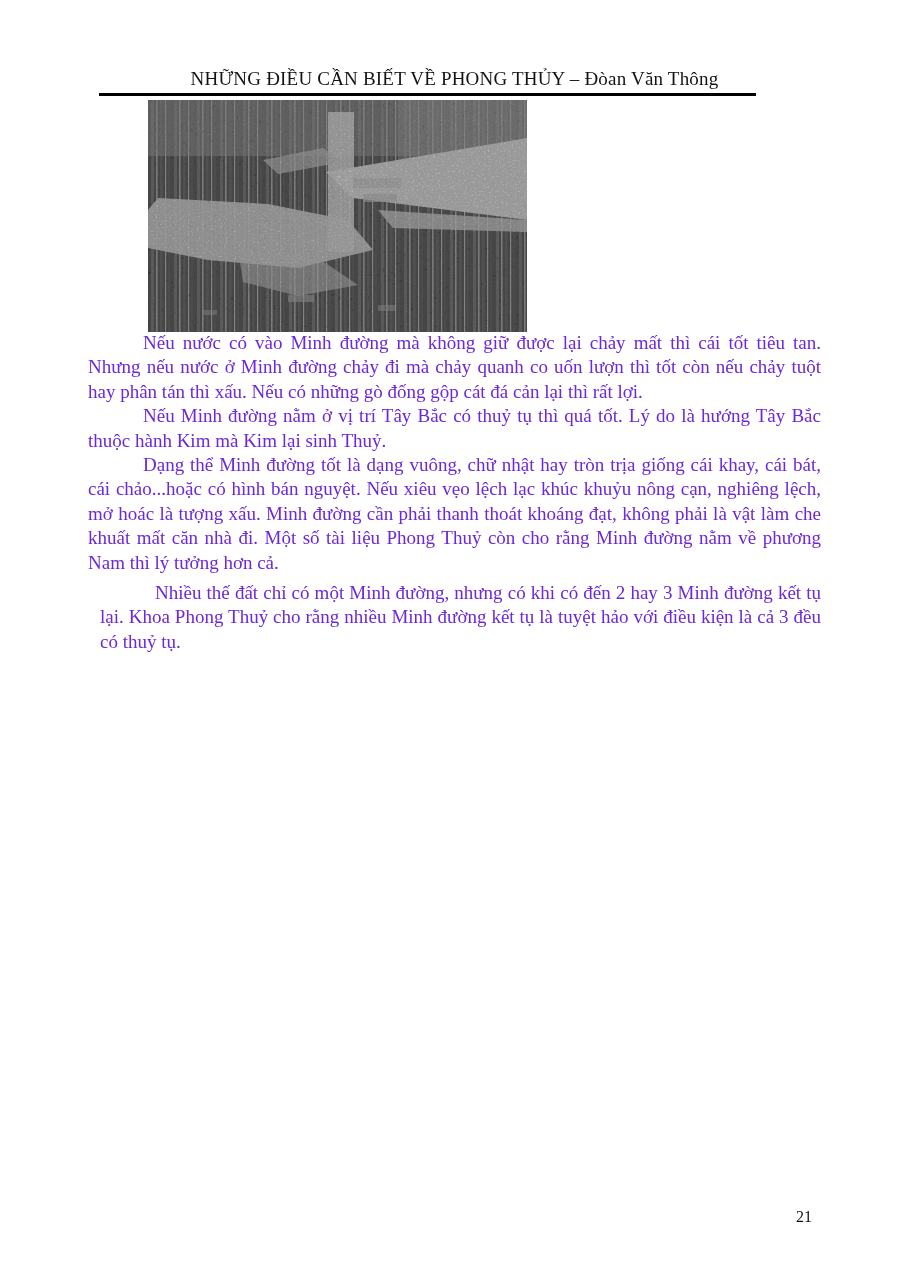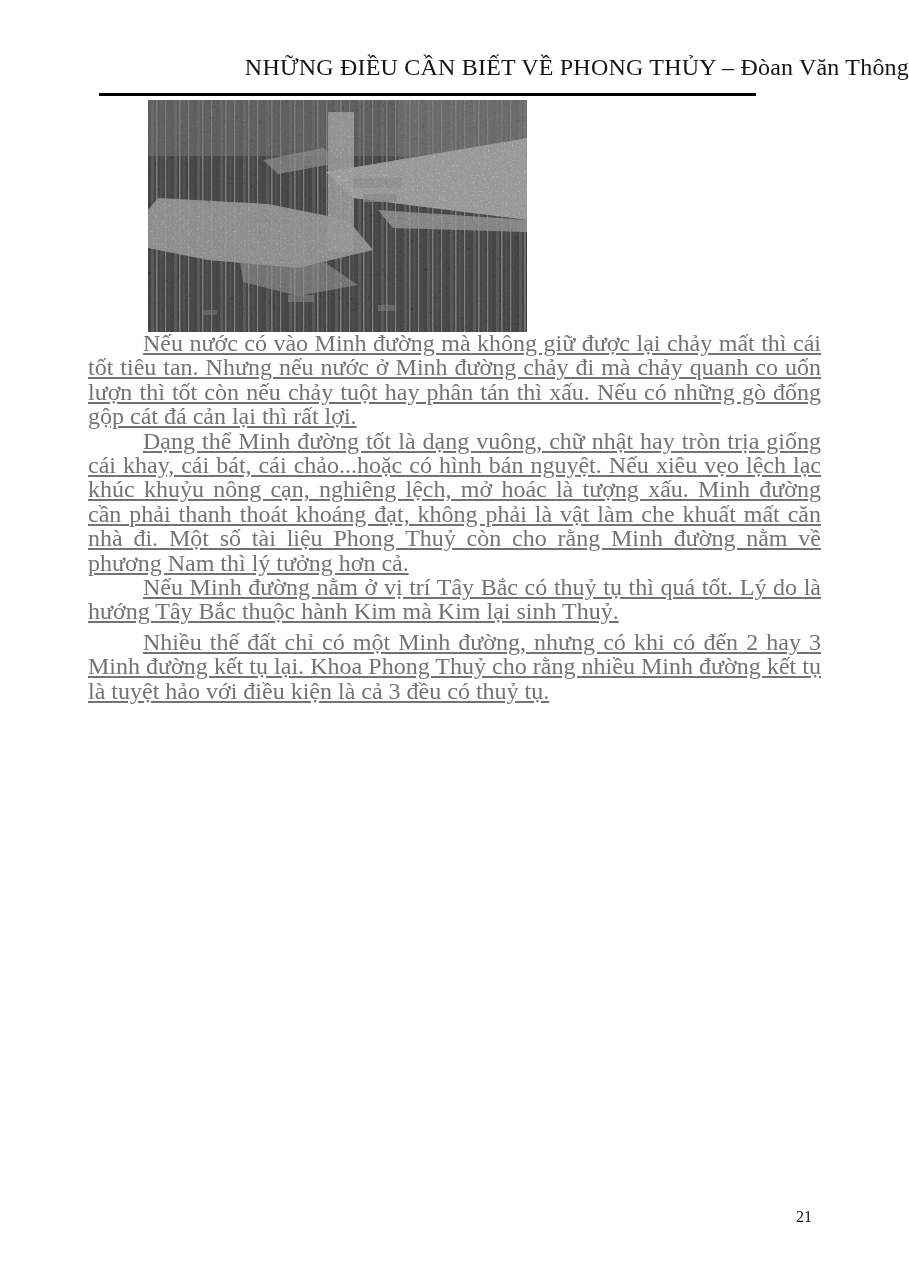--- a/index.html
+++ b/index.html
@@ -12,25 +12,25 @@
     color: #111111;
     overflow: hidden;
   }
   .page {
     position: absolute;
     inset: 0;
     background: #ffffff;
   }
   .header-title {
     position: absolute;
-    top: 54px;
+    top: 68px;
     left: 0;
     width: 100%;
-    text-align: right;
-    font-size: 24px;
+    text-align: center;
+    font-size: 19px;
     letter-spacing: 0.2px;
     color: #141414;
     white-space: nowrap;
   }
   .header-rule {
     position: absolute;
     top: 93px;
     left: 99px;
     width: 657px;
     height: 3px;
@@ -44,32 +44,32 @@
     height: 232px;
     overflow: hidden;
     background: #2a2a2a;
   }
   .figure svg { display: block; width: 379px; height: 232px; }
   .body-text {
     position: absolute;
     top: 331px;
     left: 88px;
     width: 733px;
-    font-size: 24px;
+    font-size: 19px;
     line-height: 24.4px;
     text-align: justify;
-    color: #737373;
-    text-decoration: underline;
+    color: #6d28d9;
   }
   .body-text p {
     text-indent: 55px;
     margin: 0;
   }
   .body-text p.para-last {
     margin-top: 6px;
+    margin-left: 12px;
   }
   .page-number {
     position: absolute;
     top: 1208px;
     left: 796px;
     font-size: 16px;
     color: #141414;
   }
 </style>
 </head>
@@ -123,20 +123,20 @@
       <rect x="230" y="205" width="18" height="6" fill="#9f9f9f" opacity="0.5"></rect>
       <rect x="55" y="210" width="14" height="5" fill="#949494" opacity="0.5"></rect>
 
       <rect width="379" height="232" filter="url(#grain)" opacity="0.40"></rect>
       <rect width="379" height="232" filter="url(#grainLight)" opacity="0.22"></rect>
     </svg>
   </div>
 
   <div class="body-text">
     <p>Nếu nước có vào Minh đường mà không giữ  được lại chảy mất thì cái tốt tiêu tan. Nhưng nếu nước ở Minh đường chảy đi mà chảy quanh co uốn lượn thì tốt còn nếu chảy tuột hay phân tán thì xấu. Nếu có những gò đống gộp cát đá cản lại thì rất lợi.</p>
+    <p>Nếu Minh đường nằm ở vị trí Tây Bắc có thuỷ tụ thì quá tốt. Lý do là hướng Tây Bắc thuộc hành Kim mà Kim lại sinh Thuỷ.</p>
     <p>Dạng thể Minh đường tốt là dạng vuông, chữ nhật hay tròn trịa giống cái khay, cái bát, cái chảo...hoặc có hình bán nguyệt. Nếu xiêu vẹo lệch lạc khúc khuỷu nông cạn, nghiêng lệch, mở hoác là tượng xấu. Minh đường cần phải thanh thoát khoáng đạt, không phải là vật làm che khuất mất căn nhà  đi. Một số tài liệu Phong Thuỷ còn cho rằng Minh đường nằm về phương Nam thì lý tưởng hơn cả.</p>
-    <p>Nếu Minh đường nằm ở vị trí Tây Bắc có thuỷ tụ thì quá tốt. Lý do là hướng Tây Bắc thuộc hành Kim mà Kim lại sinh Thuỷ.</p>
     <p class="para-last">Nhiều thế đất chỉ có một Minh đường, nhưng có khi có đến 2 hay 3 Minh đường kết tụ lại. Khoa Phong Thuỷ cho rằng nhiều Minh đường kết tụ là tuyệt hảo với điều kiện là cả 3 đều có thuỷ tụ.</p>
   </div>
 
   <div class="page-number">21</div>
 
 </div>
 
 </body></html>

